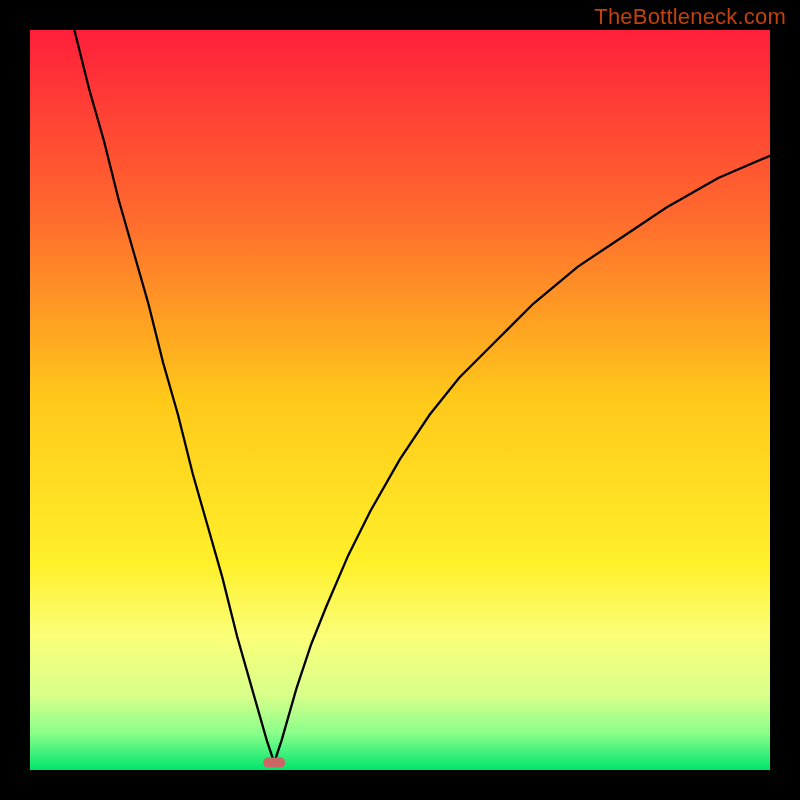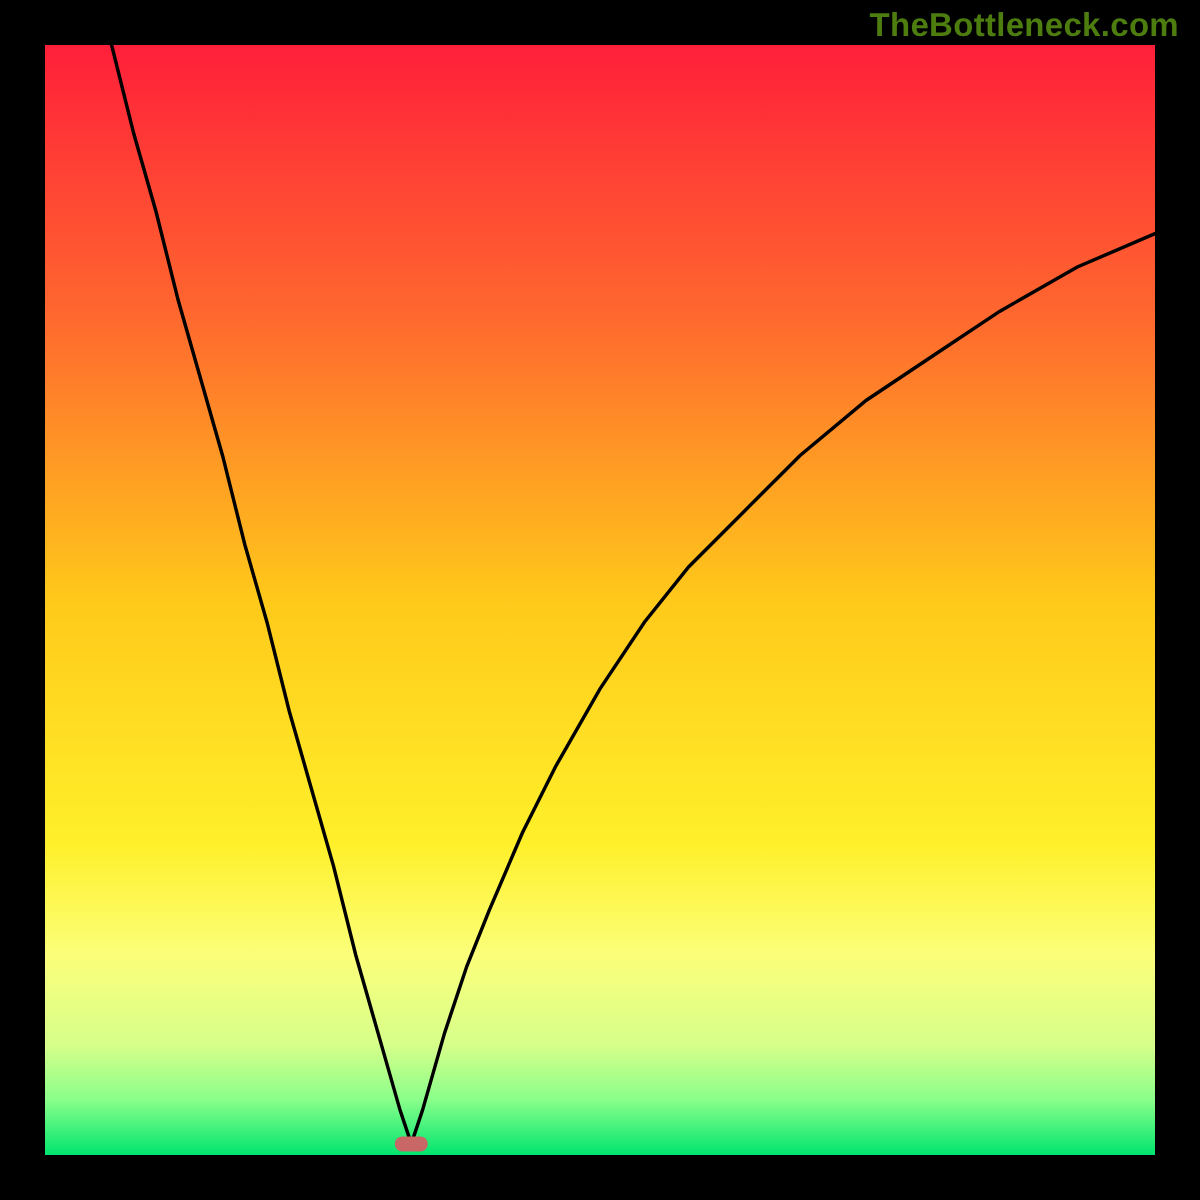--- a/index.html
+++ b/index.html
@@ -14,23 +14,23 @@
   .frame {
     position: relative;
     width: 800px;
     height: 800px;
     background: #000;
   }
   .watermark {
     position: absolute;
     top: 4px;
     right: 14px;
-    color: #4d7c0f;
+    color: #c2410c;
     font-size: 22px;
-    font-weight: 700;
+    font-weight: 400;
     letter-spacing: 0.2px;
     z-index: 10;
     user-select: none;
   }
   svg.plot {
     position: absolute;
     left: 30px;
     top: 30px;
     width: 740px;
     height: 740px;

